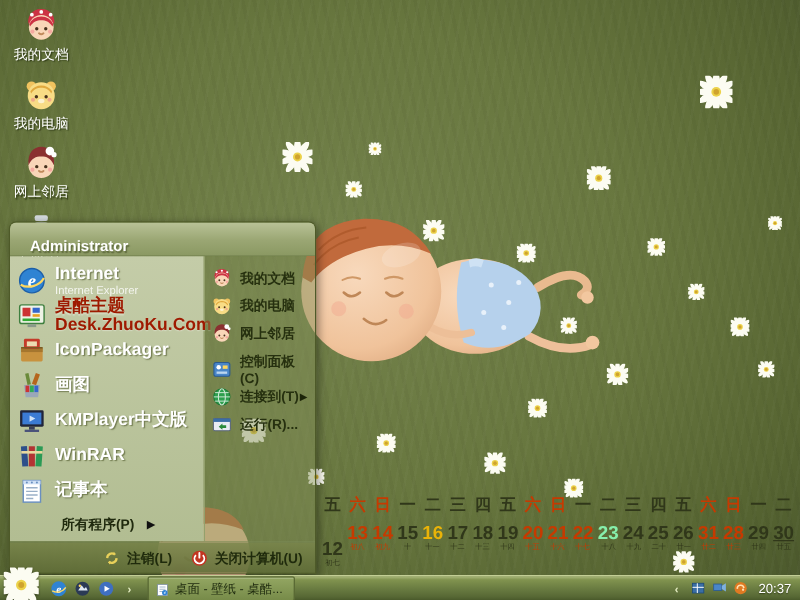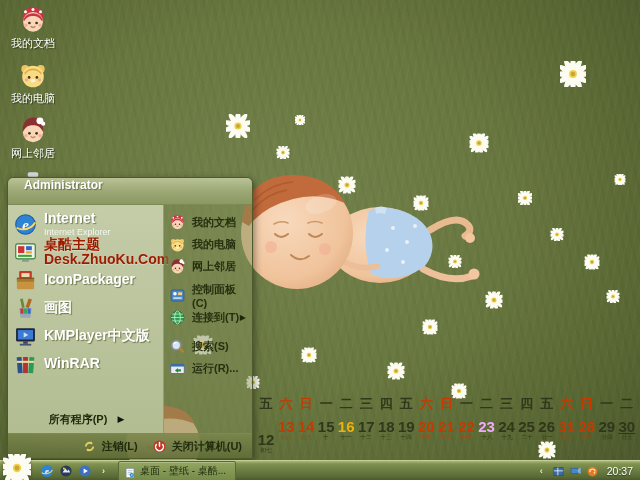--- a/index.html
+++ b/index.html
@@ -27,21 +27,21 @@
   #desktop-icons{position:absolute;left:4px;top:5px;z-index:2;display:flex;flex-direction:column;gap:9px}
   .dicon{width:58px;display:flex;flex-direction:column;align-items:center;cursor:default}
   .dicon-img{width:30px;height:30px;display:block}
   .dicon-img svg{width:100%;height:100%}
   .dicon-label{margin-top:1px;font-size:11px;color:#fff;text-shadow:1px 1px 1px rgba(30,40,10,.8);white-space:nowrap}
 
   
   #start-menu{position:absolute;left:7px;top:177px;width:246px;height:282px;z-index:5;
     border:1px solid #4e5a29;border-radius:6px 6px 0 0;
     box-shadow:2px 2px 7px rgba(0,0,0,.38);display:flex;flex-direction:column}
-  .sm-header{height:27px;border-radius:5px 5px 0 0;display:flex;align-items:flex-start;padding-left:16px;
+  .sm-header{height:27px;border-radius:5px 5px 0 0;display:flex;align-items:flex-end;padding-left:16px;
     background:linear-gradient(180deg,#b9c297 0%,#9aa673 55%,#8b9963 100%);
     border-bottom:1px solid #7c8a56}
   .sm-user{font-size:12px;font-weight:bold;color:#fff;text-shadow:1px 1px 1px rgba(60,70,30,.6)}
   .sm-body{flex:1;display:flex;min-height:0}
   .sm-left{width:156px;background:linear-gradient(180deg,#c4cca8 0%,#b2bd92 100%);
     border-right:1px solid #93a06c;padding:5px 2px 2px 4px;display:flex;flex-direction:column}
   .sm-item{display:flex;align-items:center;gap:7px;padding:2px 2px;height:28px;cursor:pointer}
   .sm-ico{width:23px;height:23px;flex:none}
   .sm-ico svg{width:100%;height:100%}
   .sm-label{font-size:14px;font-weight:bold;color:#fff;text-shadow:1px 1px 1px rgba(70,80,35,.65);line-height:1.1}
@@ -587,21 +587,21 @@
       <span class="cal-date" style="color: rgb(198, 58, 0);">21</span>
       <span class="cal-lunar" style="color: rgb(198, 58, 0);">十六</span>
     </div>
     <div class="cal-col">
       <span class="cal-wd" style="color: rgb(48, 55, 26);">一</span>
       <span class="cal-date" style="color: rgb(198, 58, 0);">22</span>
       <span class="cal-lunar" style="color: rgb(198, 58, 0);">十七</span>
     </div>
     <div class="cal-col">
       <span class="cal-wd" style="color: rgb(48, 55, 26);">二</span>
-      <span class="cal-date" style="color: #f0abfc;">23</span>
+      <span class="cal-date" style="color: #86efac;">23</span>
       <span class="cal-lunar" style="color: rgb(48, 55, 26);">十八</span>
     </div>
     <div class="cal-col">
       <span class="cal-wd" style="color: rgb(48, 55, 26);">三</span>
       <span class="cal-date" style="color: rgb(48, 55, 26);">24</span>
       <span class="cal-lunar" style="color: rgb(48, 55, 26);">十九</span>
     </div>
     <div class="cal-col">
       <span class="cal-wd" style="color: rgb(48, 55, 26);">四</span>
       <span class="cal-date" style="color: rgb(48, 55, 26);">25</span>
@@ -763,20 +763,33 @@
           <span class="sm-ico"><svg viewBox="0 0 20 20">
               <rect x="2.8" y="3.5" width="4.2" height="14" fill="#2d4f8a" transform="rotate(-4 5 10)"></rect>
               <rect x="7.9" y="3.5" width="4.2" height="14" fill="#b23333"></rect>
               <rect x="13" y="3.5" width="4.2" height="14" fill="#2a9a55" transform="rotate(4 15 10)"></rect>
               <rect x="2.6" y="6.8" width="14.8" height="1.8" fill="#e9d9a0"></rect>
             </svg></span>
           <div>
             <div class="sm-label">WinRAR</div>
           </div>
         </div>
+        <div class="sm-item">
+          <span class="sm-ico"><svg viewBox="0 0 20 20">
+              <rect x="4" y="3" width="12" height="15" fill="#fff" stroke="#6a8fc0"></rect>
+              <rect x="4" y="3" width="12" height="2.6" fill="#cfe0f5"></rect>
+              <path d="M6 8h8M6 10.5h8M6 13h8M6 15.5h5" stroke="#9ab0c8" stroke-width="1"></path>
+              <circle cx="6.5" cy="4.3" r=".7" fill="#6a8fc0"></circle>
+              <circle cx="10" cy="4.3" r=".7" fill="#6a8fc0"></circle>
+              <circle cx="13.5" cy="4.3" r=".7" fill="#6a8fc0"></circle>
+            </svg></span>
+          <div>
+            <div class="sm-label">记事本</div>
+          </div>
+        </div>
         <div class="sm-allprog">
           <span class="ap-label">所有程序(P)</span>
           <span class="ap-arrow">▶</span>
         </div>
       </div>
     <div class="sm-right" id="sm-right">
         <div class="smr-item">
           <span class="smr-ico"><svg viewBox="0 0 20 20">
               <path d="M10 1.5C4.8 1.5 2.6 5.8 3.1 9.2L16.9 9.2C17.4 5.8 15.2 1.5 10 1.5Z" fill="#cc3344"></path>
               <circle cx="10" cy="11.2" r="6.6" fill="#f9d6b8"></circle>
@@ -830,28 +843,20 @@
           <span class="smr-label">控制面板(C)</span>
         </div>
         <div class="smr-item">
           <span class="smr-ico"><svg viewBox="0 0 20 20">
               <circle cx="10" cy="10" r="7.6" fill="#2e9f4e" stroke="#1d7a38"></circle>
               <ellipse cx="10" cy="10" rx="3.3" ry="7.6" fill="none" stroke="#cfe9d6"></ellipse>
               <path d="M2.4 10h15.2M3.6 6h12.8M3.6 14h12.8" stroke="#cfe9d6" fill="none" stroke-width=".9"></path>
             </svg></span>
           <span class="smr-label">连接到(T)</span>
           <span class="smr-arrow">▶</span>
-        </div>
-        <div class="smr-item gap">
-          <span class="smr-ico"><svg viewBox="0 0 20 20">
-              <circle cx="8.5" cy="8.5" r="5.3" fill="#d6e8f5" stroke="#8a9099" stroke-width="2"></circle>
-              <rect x="11.8" y="11.2" width="7" height="3" rx="1.5" transform="rotate(45 13 13)" fill="#b5803a"></rect>
-              <path d="M5.8 6.8a3.4 3.4 0 0 1 3-1.6" stroke="#fff" fill="none" stroke-width="1.4"></path>
-            </svg></span>
-          <span class="smr-label">搜索(S)</span>
         </div>
         <div class="smr-item">
           <span class="smr-ico"><svg viewBox="0 0 20 20">
               <rect x="2" y="4.5" width="16" height="11.5" rx="1.5" fill="#e8ecf2" stroke="#5a6578"></rect>
               <rect x="2" y="4.5" width="16" height="3.2" fill="#3a6ea5"></rect>
               <path d="M6 13.5l4.5-3.8v2h4.5v3.4h-4.5v2z" fill="#2a8a3a" transform="scale(.78) translate(3 2.2)"></path>
             </svg></span>
           <span class="smr-label">运行(R)...</span>
         </div>
       </div>

